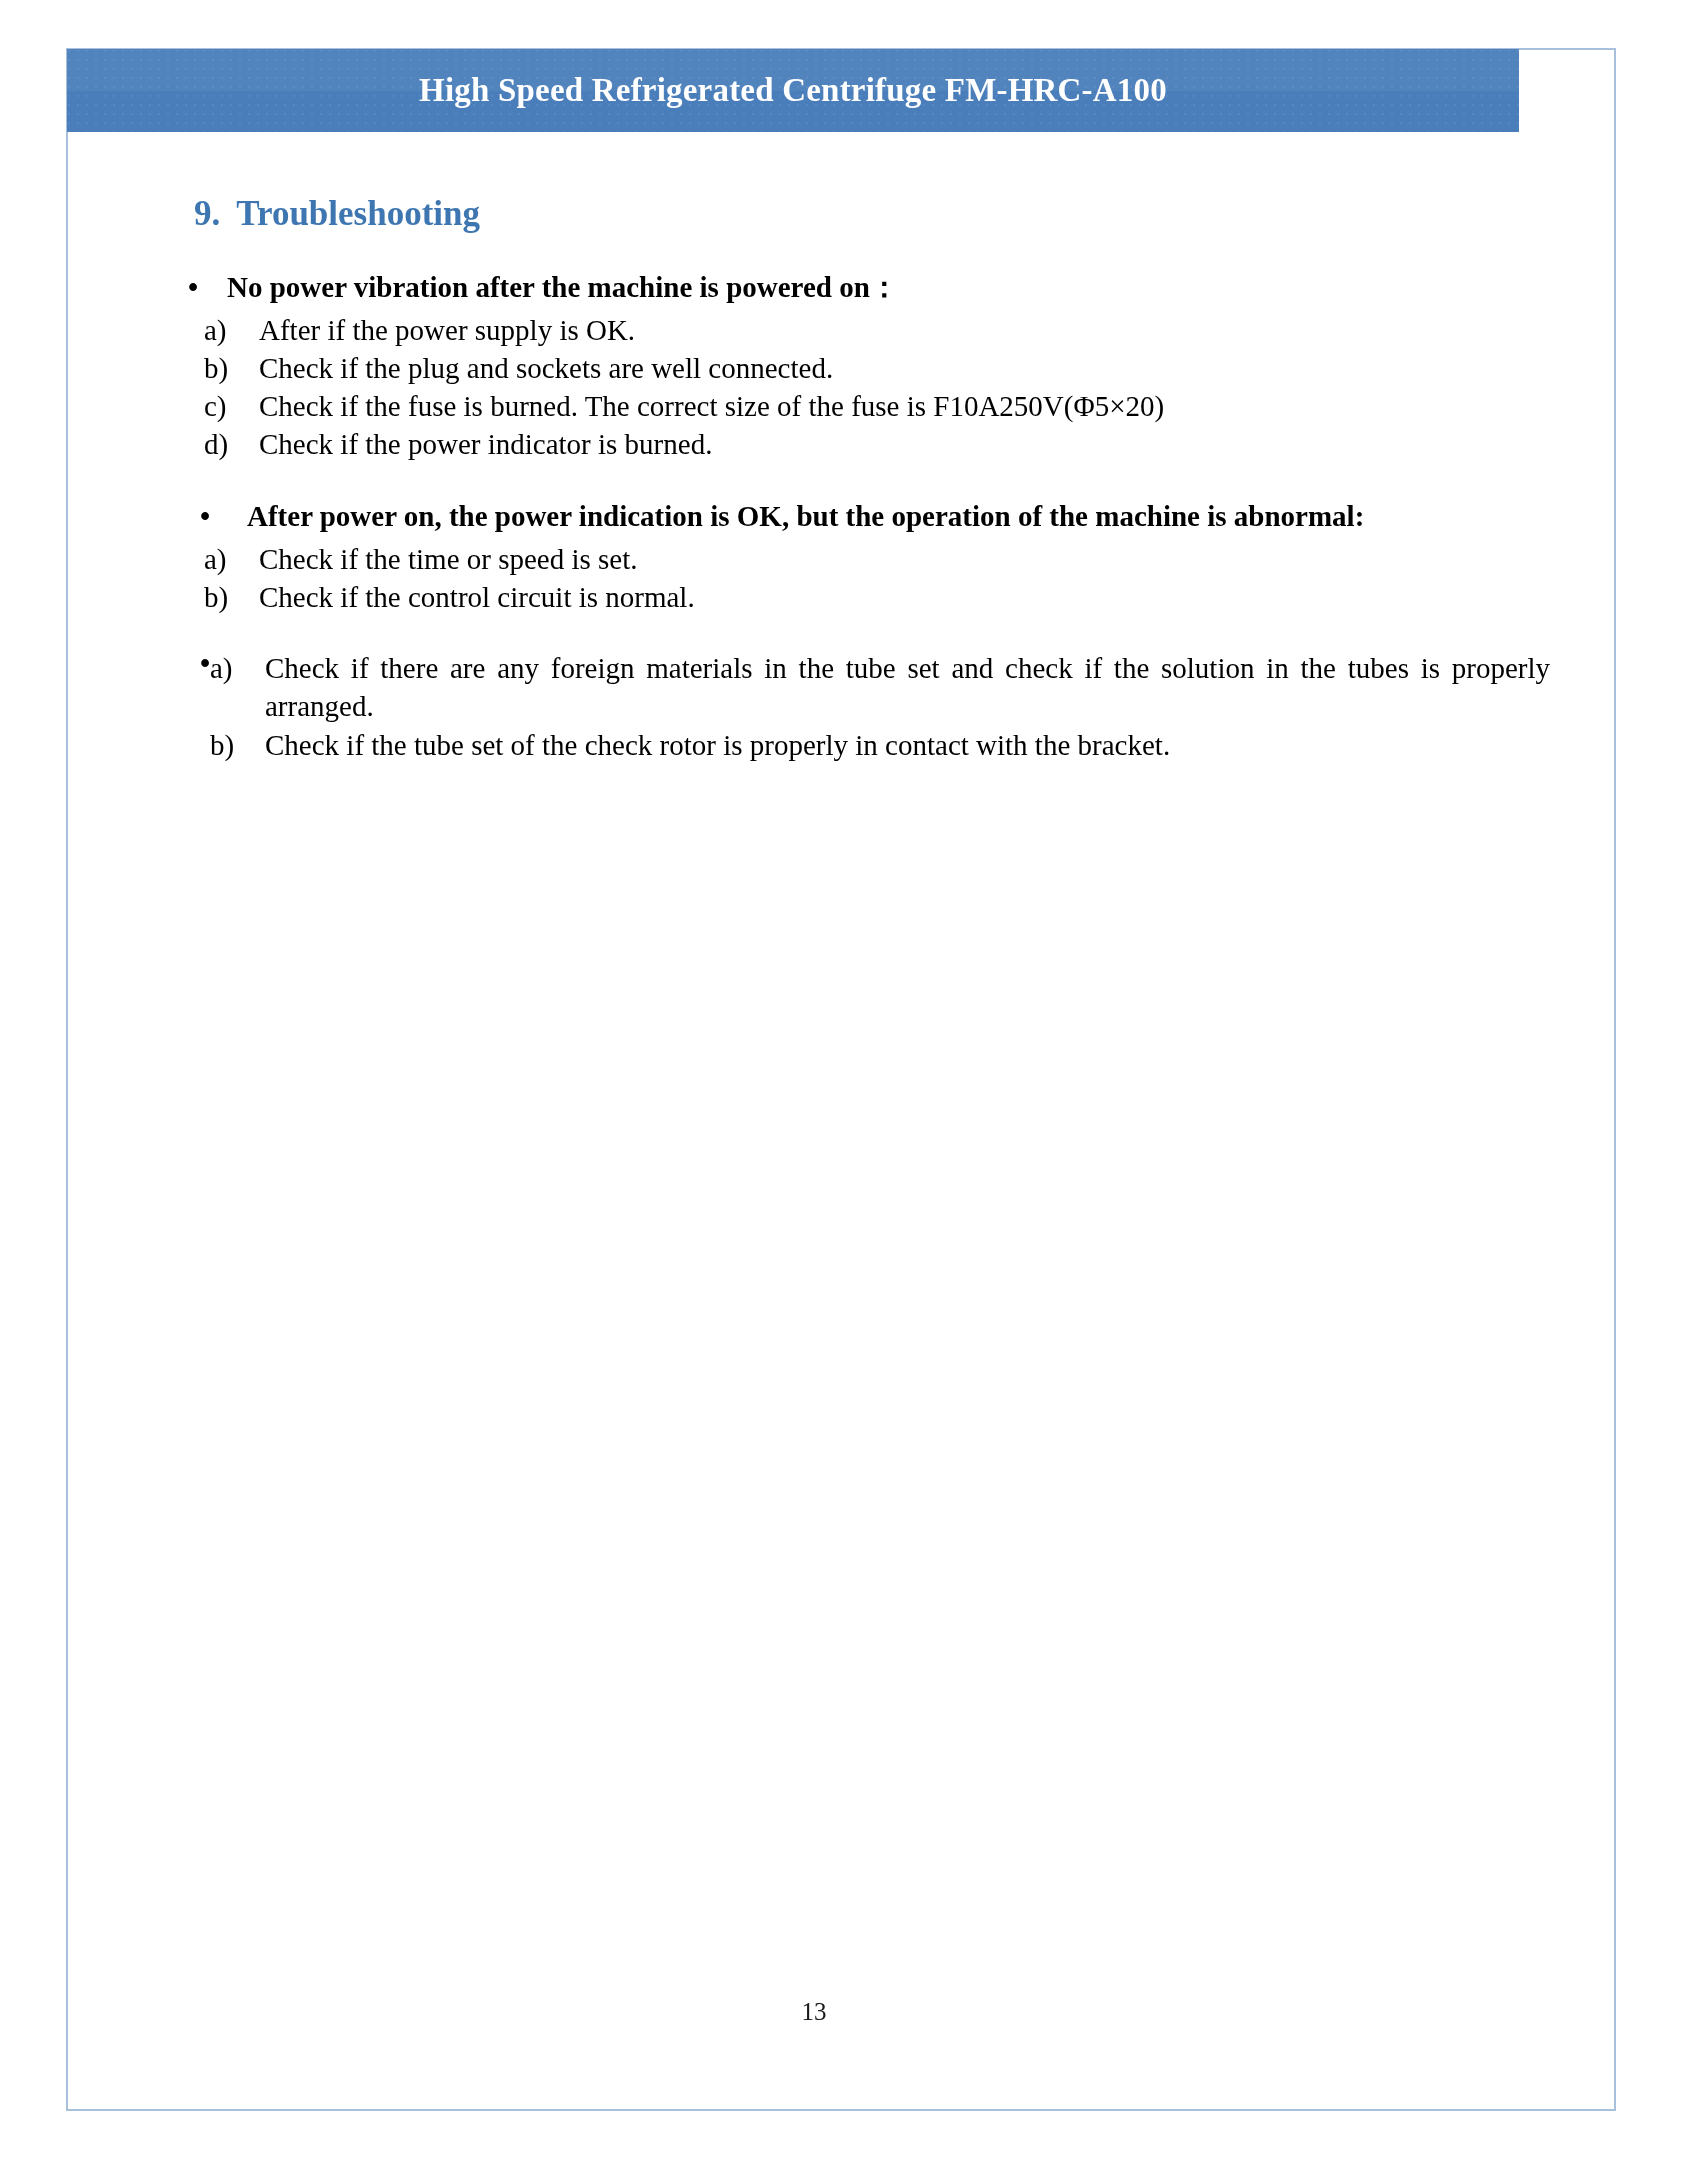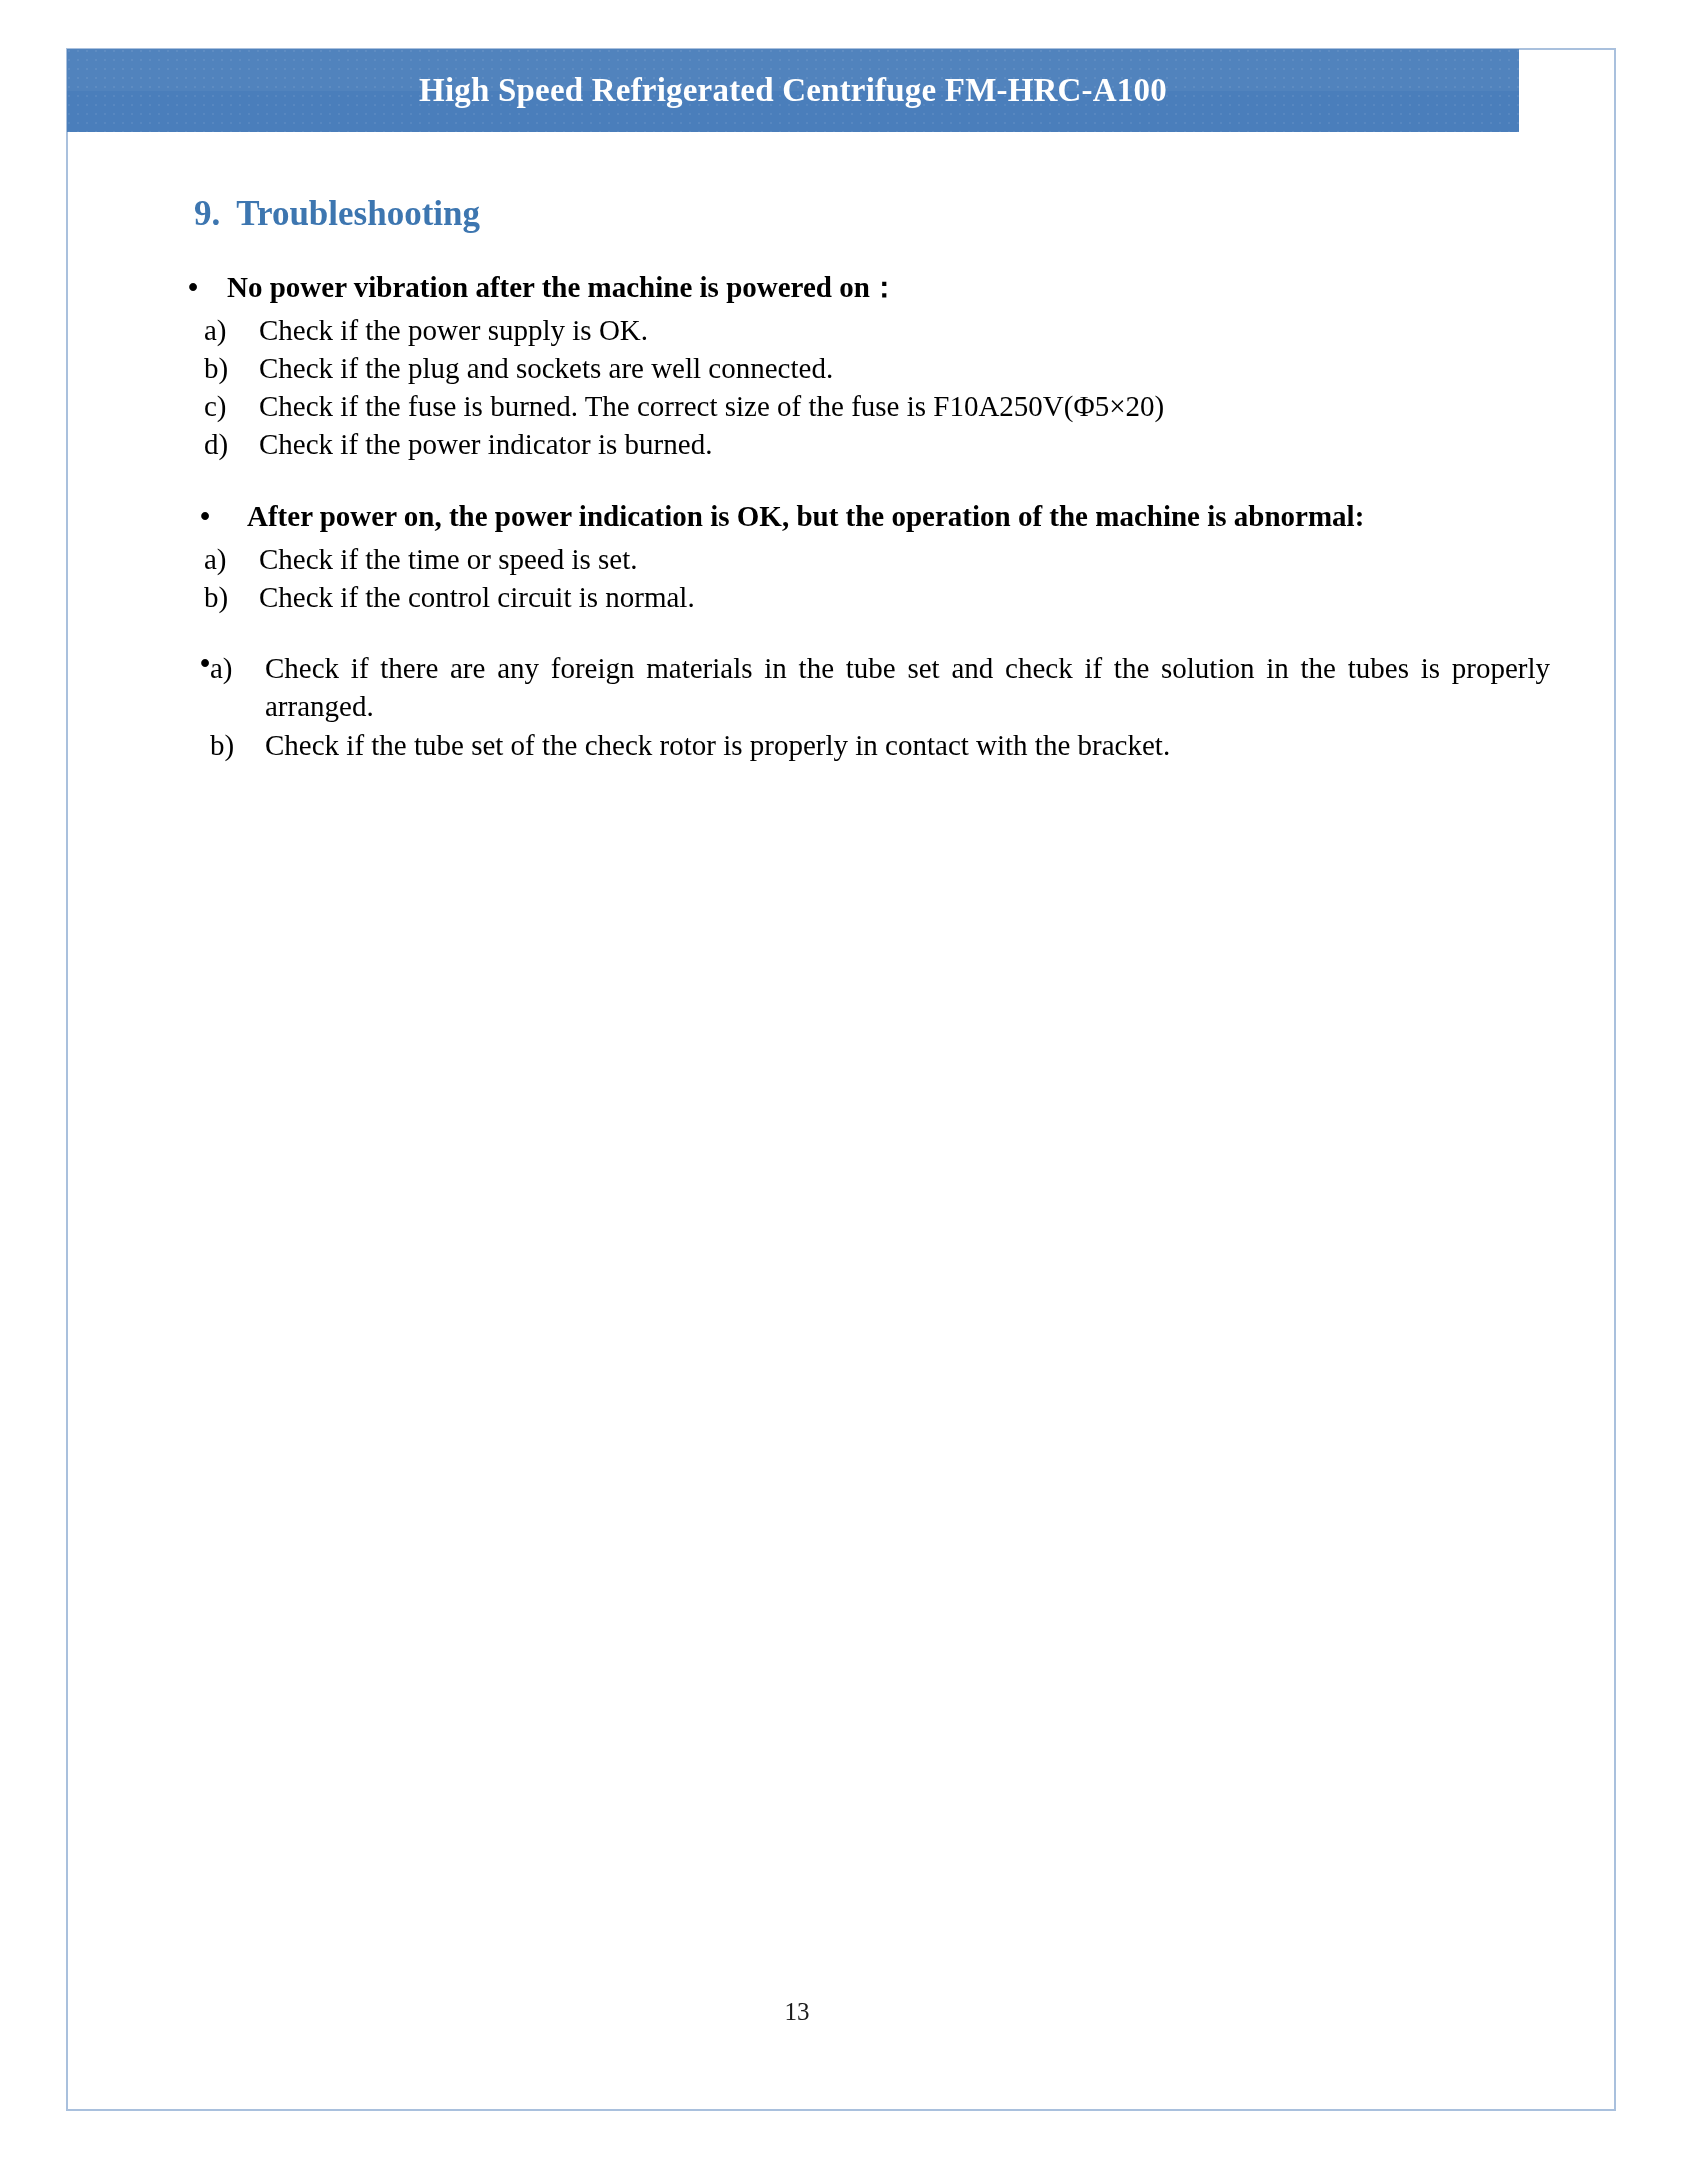--- a/index.html
+++ b/index.html
@@ -170,21 +170,21 @@
     text-justify: inter-word;
   }
   .sub-item.wide .marker {
     left: 143px;
   }
   .sub-item.nojustify { text-align: left; }
 
   
   .page-number {
     position: absolute;
-    left: 0;
+    left: 17px;
     top: 1866px;
     width: 1460px;
     text-align: center;
     font-family: "Liberation Serif", "DejaVu Serif", serif;
     font-size: 25px;
     color: #1a1a1a;
   }
 </style>
 </head>
 <body>
@@ -204,21 +204,21 @@
     </div>
 
     <div class="block block-1">
       <div class="bullet-line">
         <span class="dot">•</span>
         <span class="txt">No power vibration after the machine is powered on：</span>
       </div>
       <div class="sub-list">
         <div class="sub-item nojustify">
           <span class="marker">a)</span>
-          <span>Check if the power supply is OK.</span>
+          <span>After if the power supply is OK.</span>
         </div>
         <div class="sub-item nojustify">
           <span class="marker">b)</span>
           <span>Check if the plug and sockets are well connected.</span>
         </div>
         <div class="sub-item nojustify">
           <span class="marker">c)</span>
           <span>Check if the fuse is burned. The correct size of  the fuse is F10A250V(Φ5×20)</span>
         </div>
         <div class="sub-item nojustify">

